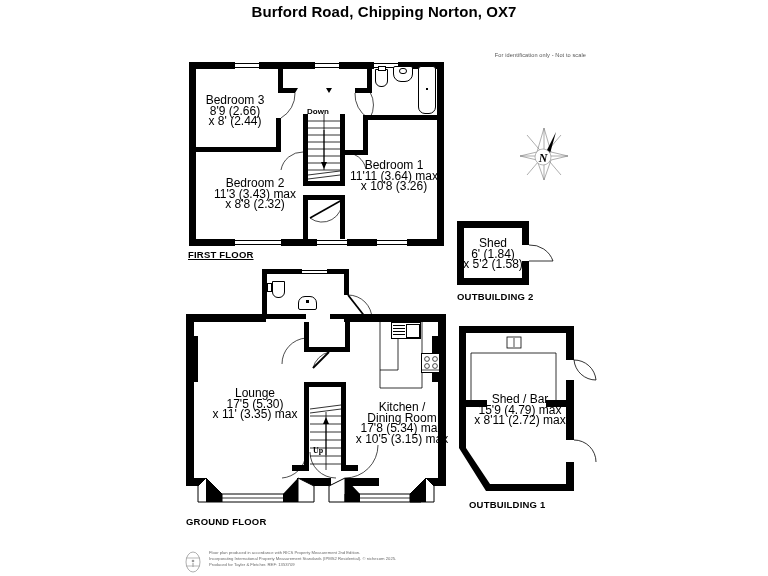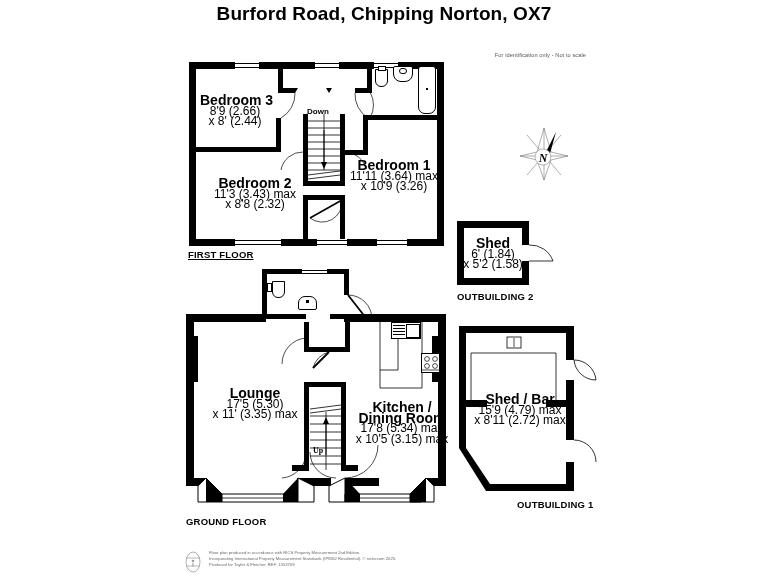--- a/index.html
+++ b/index.html
@@ -6,38 +6,38 @@
   body{
     width:768px;height:576px;background:#ffffff;
     font-family:"Liberation Sans",sans-serif;
     color:#000;overflow:hidden;position:relative;
   }
   #root{position:absolute;inset:0;}
 
   
   .title{
     position:absolute;left:0;right:0;top:3px;text-align:center;
-    font-size:19px;font-weight:bold;letter-spacing:.1px;
+    font-size:15px;font-weight:bold;letter-spacing:.1px;
   }
   .areas{
     position:absolute;right:182px;top:21px;text-align:right;
     font-size:8px;line-height:10.2px;font-weight:normal;
   }
   .disclaimer{
     position:absolute;right:182px;top:52px;text-align:right;
     font-size:5.6px;color:#555;letter-spacing:.1px;
   }
 
   
   .wall{position:absolute;background:#000;}
   .room{position:absolute;background:#fff;}
   .thin{position:absolute;border:1px solid #000;background:#fff;box-sizing:border-box;}
   .thinline{position:absolute;background:#000;}
   .label{position:absolute;text-align:center;line-height:10.5px;white-space:nowrap;}
-  .label .nm{font-size:14px;font-weight:bold;display:block;}
+  .label .nm{font-size:12px;font-weight:normal;display:block;}
   .label .dim{font-size:12px;display:block;}
   .floorlabel{position:absolute;font-size:9.5px;font-weight:bold;letter-spacing:.2px;}
   .stairtag{position:absolute;font-size:8px;font-weight:bold;}
   svg.overlay{position:absolute;left:0;top:0;overflow:visible;}
 
   
   .compass{position:absolute;left:518px;top:126px;width:52px;height:56px;}
 
   
   .footer{position:absolute;left:183px;top:549px;width:360px;height:26px;}
@@ -171,21 +171,21 @@
       <span class="dim">x 8' (2.44)</span>
     </div>
     <div class="label" style="left:203px;top:178px;width:104px;">
       <span class="nm">Bedroom 2</span>
       <span class="dim">11'3 (3.43) max</span>
       <span class="dim">x 8'8 (2.32)</span>
     </div>
     <div class="label" style="left:340px;top:160px;width:108px;">
       <span class="nm">Bedroom 1</span>
       <span class="dim">11'11 (3.64) max</span>
-      <span class="dim">x 10'9 (3.26)</span>
+      <span class="dim">x 10'8 (3.26)</span>
     </div>
     <div class="stairtag" style="left:307px;top:107px;">Down</div>
 
     <div class="floorlabel" style="left:188px;top:249px;text-decoration:underline;">FIRST FLOOR</div>
   </div>
 
   <div>
     <div class="room" style="left:464px;top:228px;width:58px;height:50px;"></div>
     <div class="wall" style="left:457px;top:221px;width:72px;height:7px;"></div>
     <div class="wall" style="left:457px;top:221px;width:7px;height:64px;"></div>
@@ -376,21 +376,21 @@
 
       <rect x="507" y="337" width="14" height="11" fill="#fff" stroke="#000" stroke-width="0.8"></rect>
       <line x1="514" y1="338" x2="514" y2="347" stroke="#000" stroke-width="0.7"></line>
     </svg>
 
     <div class="label" style="left:467px;top:394px;width:106px;">
       <span class="nm">Shed / Bar</span>
       <span class="dim">15'9 (4.79) max</span>
       <span class="dim">x 8'11 (2.72) max</span>
     </div>
-    <div class="floorlabel" style="left:469px;top:499px;margin-left:48px;">OUTBUILDING 1</div>
+    <div class="floorlabel" style="left:469px;top:499px;">OUTBUILDING 1</div>
   </div>
 
   <div class="footer">
     <svg class="foot-badge" width="20" height="22" viewBox="0 0 20 22">
       <ellipse cx="10" cy="11" rx="7" ry="10" fill="none" stroke="#9a9a9a" stroke-width="0.8"></ellipse>
       <line x1="3" y1="7" x2="17" y2="7" stroke="#9a9a9a" stroke-width="0.7"></line>
       <line x1="3" y1="15" x2="17" y2="15" stroke="#9a9a9a" stroke-width="0.7"></line>
       <circle cx="10" cy="10" r="1.3" fill="#9a9a9a"></circle>
       <path d="M10 12 L10 16" stroke="#9a9a9a" stroke-width="1"></path>
     </svg>

